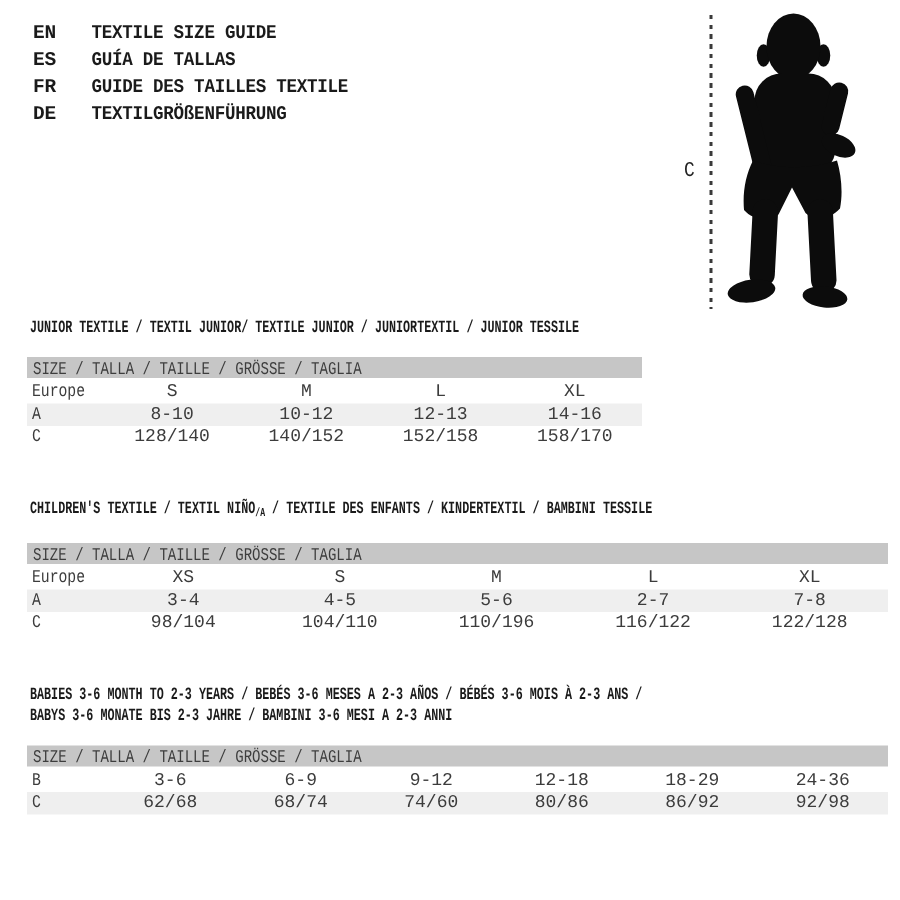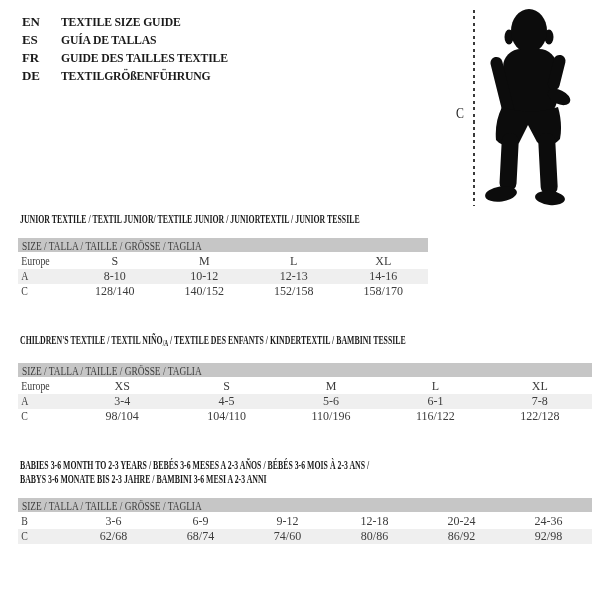--- a/index.html
+++ b/index.html
@@ -6,21 +6,21 @@
     --text-primary:#1a1a1a;
     --text-table:#3c3c3c;
     --thead-bg:#c6c6c6;
     --stripe-bg:#efefef;
     --silhouette:#0c0c0c;
     --page-bg:#ffffff;
   }
   html,body{margin:0;padding:0;background:#fff;}
   .page{
     position:relative;width:600px;height:600px;background:var(--page-bg);
-    overflow:hidden;font-family:Liberation Serif, serif;color:var(--text-primary);
+    overflow:hidden;font-family:Liberation Mono, monospace;color:var(--text-primary);
   }
   
   .lang-list{position:absolute;top:13px;left:22px;}
   .lang-row{display:grid;grid-template-columns:39px auto;line-height:18px;}
   .lang-code{font-size:13px;font-weight:700;letter-spacing:-.2px;}
   .lang-label{font-size:13px;font-weight:700;transform:scaleX(.9);transform-origin:0 50%;white-space:pre;letter-spacing:-.2px;}
   
   .c-mark{position:absolute;left:456px;top:106px;font-size:14px;color:#222;transform:scaleX(.85);transform-origin:0 50%;}
   .dash-line{
     position:absolute;left:473px;top:10px;width:2px;height:196px;
@@ -144,21 +144,21 @@
             <span class="tcell">S</span>
             <span class="tcell">M</span>
             <span class="tcell">L</span>
             <span class="tcell">XL</span>
           </div>
           <div class="trow shaded" style="grid-template-columns: 52px repeat(5, 1fr);">
             <span class="tlabel">A</span>
             <span class="tcell">3-4</span>
             <span class="tcell">4-5</span>
             <span class="tcell">5-6</span>
-            <span class="tcell">6-1</span>
+            <span class="tcell">2-7</span>
             <span class="tcell">7-8</span>
           </div>
           <div class="trow" style="grid-template-columns: 52px repeat(5, 1fr);">
             <span class="tlabel">C</span>
             <span class="tcell">98/104</span>
             <span class="tcell">104/110</span>
             <span class="tcell">110/196</span>
             <span class="tcell">116/122</span>
             <span class="tcell">122/128</span>
           </div>
@@ -168,21 +168,21 @@
         <h2 class="sec-title"><span>BABIES 3-6 MONTH TO 2-3 YEARS / BEBÉS 3-6 MESES A 2-3 AÑOS / BÉBÉS 3-6 MOIS À 2-3 ANS /
 BABYS 3-6 MONATE BIS 2-3 JAHRE / BAMBINI 3-6 MESI A 2-3 ANNI</span></h2>
         <div class="table" style="width: 574px;">
           <div class="thead"><span>SIZE / TALLA / TAILLE / GRÖSSE / TAGLIA</span></div>
           <div class="trow" style="grid-template-columns: 52px repeat(6, 1fr);">
             <span class="tlabel">B</span>
             <span class="tcell">3-6</span>
             <span class="tcell">6-9</span>
             <span class="tcell">9-12</span>
             <span class="tcell">12-18</span>
-            <span class="tcell">20-24</span>
+            <span class="tcell">18-29</span>
             <span class="tcell">24-36</span>
           </div>
           <div class="trow shaded" style="grid-template-columns: 52px repeat(6, 1fr);">
             <span class="tlabel">C</span>
             <span class="tcell">62/68</span>
             <span class="tcell">68/74</span>
             <span class="tcell">74/60</span>
             <span class="tcell">80/86</span>
             <span class="tcell">86/92</span>
             <span class="tcell">92/98</span>

